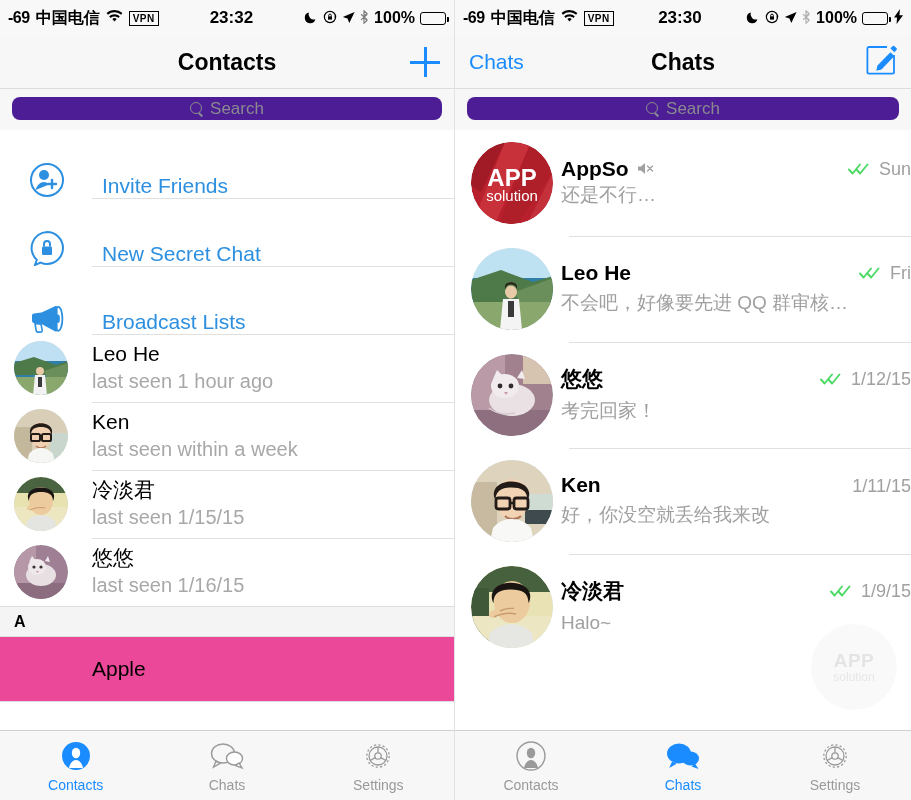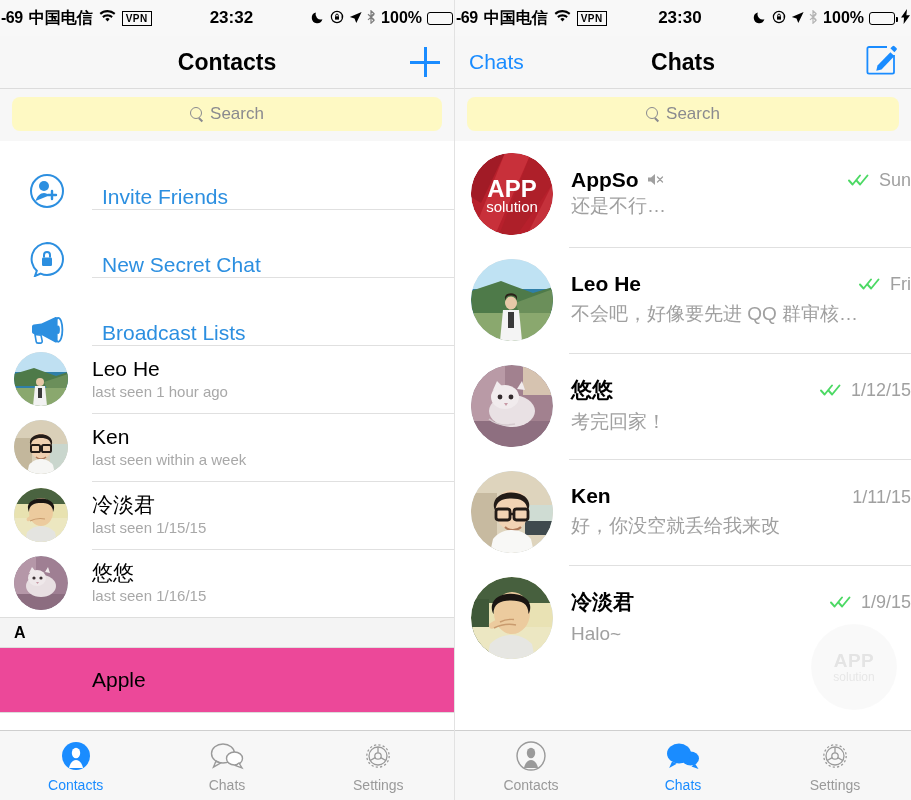--- a/index.html
+++ b/index.html
@@ -11,21 +11,21 @@
   }
   .screens { display: flex; width: 911px; height: 800px; }
   .panel { position: relative; height: 800px; background: #fff; overflow: hidden; }
   .panel-left  { width: 455px; border-right: 1px solid #e2e2e2; }
   .panel-right { width: 456px; }
 
   
   .statusbar {
     height: 36px; display: flex; align-items: center;
     font-size: 17px; font-weight: bold; color: #000;
-    background: #f8f8f8; padding: 0 1px;
+    background: #f8f8f8; padding: 0 8px;
   }
   .sb-left { display: flex; align-items: center; gap: 6px; flex: 0 0 auto; }
   .sb-center { flex: 1 1 auto; display: flex; justify-content: center; align-items: center; }
   .sb-right { display: flex; align-items: center; gap: 5px; flex: 0 0 auto; }
   .sb-carrier { font-size: 16px; }
   .sb-rssi { font-size: 16px; letter-spacing: -0.5px; }
   .vpn-badge {
     border: 1.5px solid #000; font-size: 10px; font-weight: bold;
     padding: 0px 3px; line-height: 13px; letter-spacing: .5px;
   }
@@ -62,21 +62,21 @@
   .plus-icon::before, .plus-icon::after {
     content: ""; position: absolute; background: #1a8cff;
   }
   .plus-icon::before { left: 0; right: 0; top: 14px; height: 2.5px; }
   .plus-icon::after { top: 0; bottom: 0; left: 14px; width: 2.5px; }
   .compose-icon { display: block; }
 
   
   .searchwrap { background: #f7f7f7; padding: 8px 12px 10px; }
   .searchbar {
-    height: 34px; background: #fef9c3; border-radius: 8px;
+    height: 23px; background: #4c1d95; border-radius: 8px;
     display: flex; align-items: center; justify-content: center; gap: 6px;
   }
   .search-ph { color: #8a8a8f; font-size: 17px; }
   .mag { width: 14px; height: 14px; position: relative; display: inline-block; }
   .mag::before {
     content: ""; position: absolute; left: 0; top: 0;
     width: 10px; height: 10px; border: 1.5px solid #8a8a8f; border-radius: 50%;
   }
   .mag::after {
     content: ""; position: absolute; left: 9px; top: 10px;
@@ -108,21 +108,21 @@
     height: 1px; background: #e0e0e0;
   }
   .avatar {
     width: 54px; height: 54px; border-radius: 50%; flex: 0 0 54px;
     overflow: hidden; position: relative; background: #cfd8dc;
   }
   .c-text { margin-left: 24px; min-width: 0; }
   .c-name { font-size: 21px; color: #000; line-height: 1.15; }
   .c-name b { font-weight: normal; }
   .c-name .light { font-weight: normal; }
-  .c-sub { font-size: 15px; color: #a8a8a8; line-height: 1.3; margin-top: 1px; }
+  .c-sub { font-size: 20px; color: #a8a8a8; line-height: 1.3; margin-top: 1px; }
 
   .section-head {
     height: 31px; background: #f4f4f4; display: flex; align-items: center;
     padding-left: 14px; font-size: 16px; font-weight: bold; color: #000;
     border-top: 1px solid #dededd; border-bottom: 1px solid #dededd;
   }
   .plain-row {
     height: 64px; display: flex; align-items: center; padding-left: 92px;
     font-size: 21px; color: #000; background: #ec4899;
   }
@@ -138,21 +138,21 @@
     position: relative;
   }
   .chat-row + .chat-row::before {
     content: ""; position: absolute; left: 114px; right: 0; top: 0;
     height: 1px; background: #e0e0e0;
   }
   .chat-avatar {
     width: 82px; height: 82px; border-radius: 50%; flex: 0 0 82px;
     overflow: hidden; position: relative; background: #d3dde3;
   }
-  .chat-body { margin-left: 18px; flex: 1 1 auto; min-width: 0; position: relative; }
+  .chat-body { margin-left: 8px; flex: 1 1 auto; min-width: 0; position: relative; }
   .chat-top { display: flex; align-items: baseline; }
   .chat-name { font-size: 21px; font-weight: bold; color: #000; white-space: nowrap; }
   .mute-icon { margin-left: 8px; display: inline-block; }
   .chat-meta {
     margin-left: auto; display: flex; align-items: flex-end; gap: 9px;
     padding-left: 10px; flex: 0 0 auto;
   }
   .chat-date { font-size: 18px; color: #a0a0a0; white-space: nowrap; }
   .ticks { display: inline-block; }
   .chat-you { font-size: 19px; color: #3a3a3a; line-height: 1.35; margin-top: 2px; }

